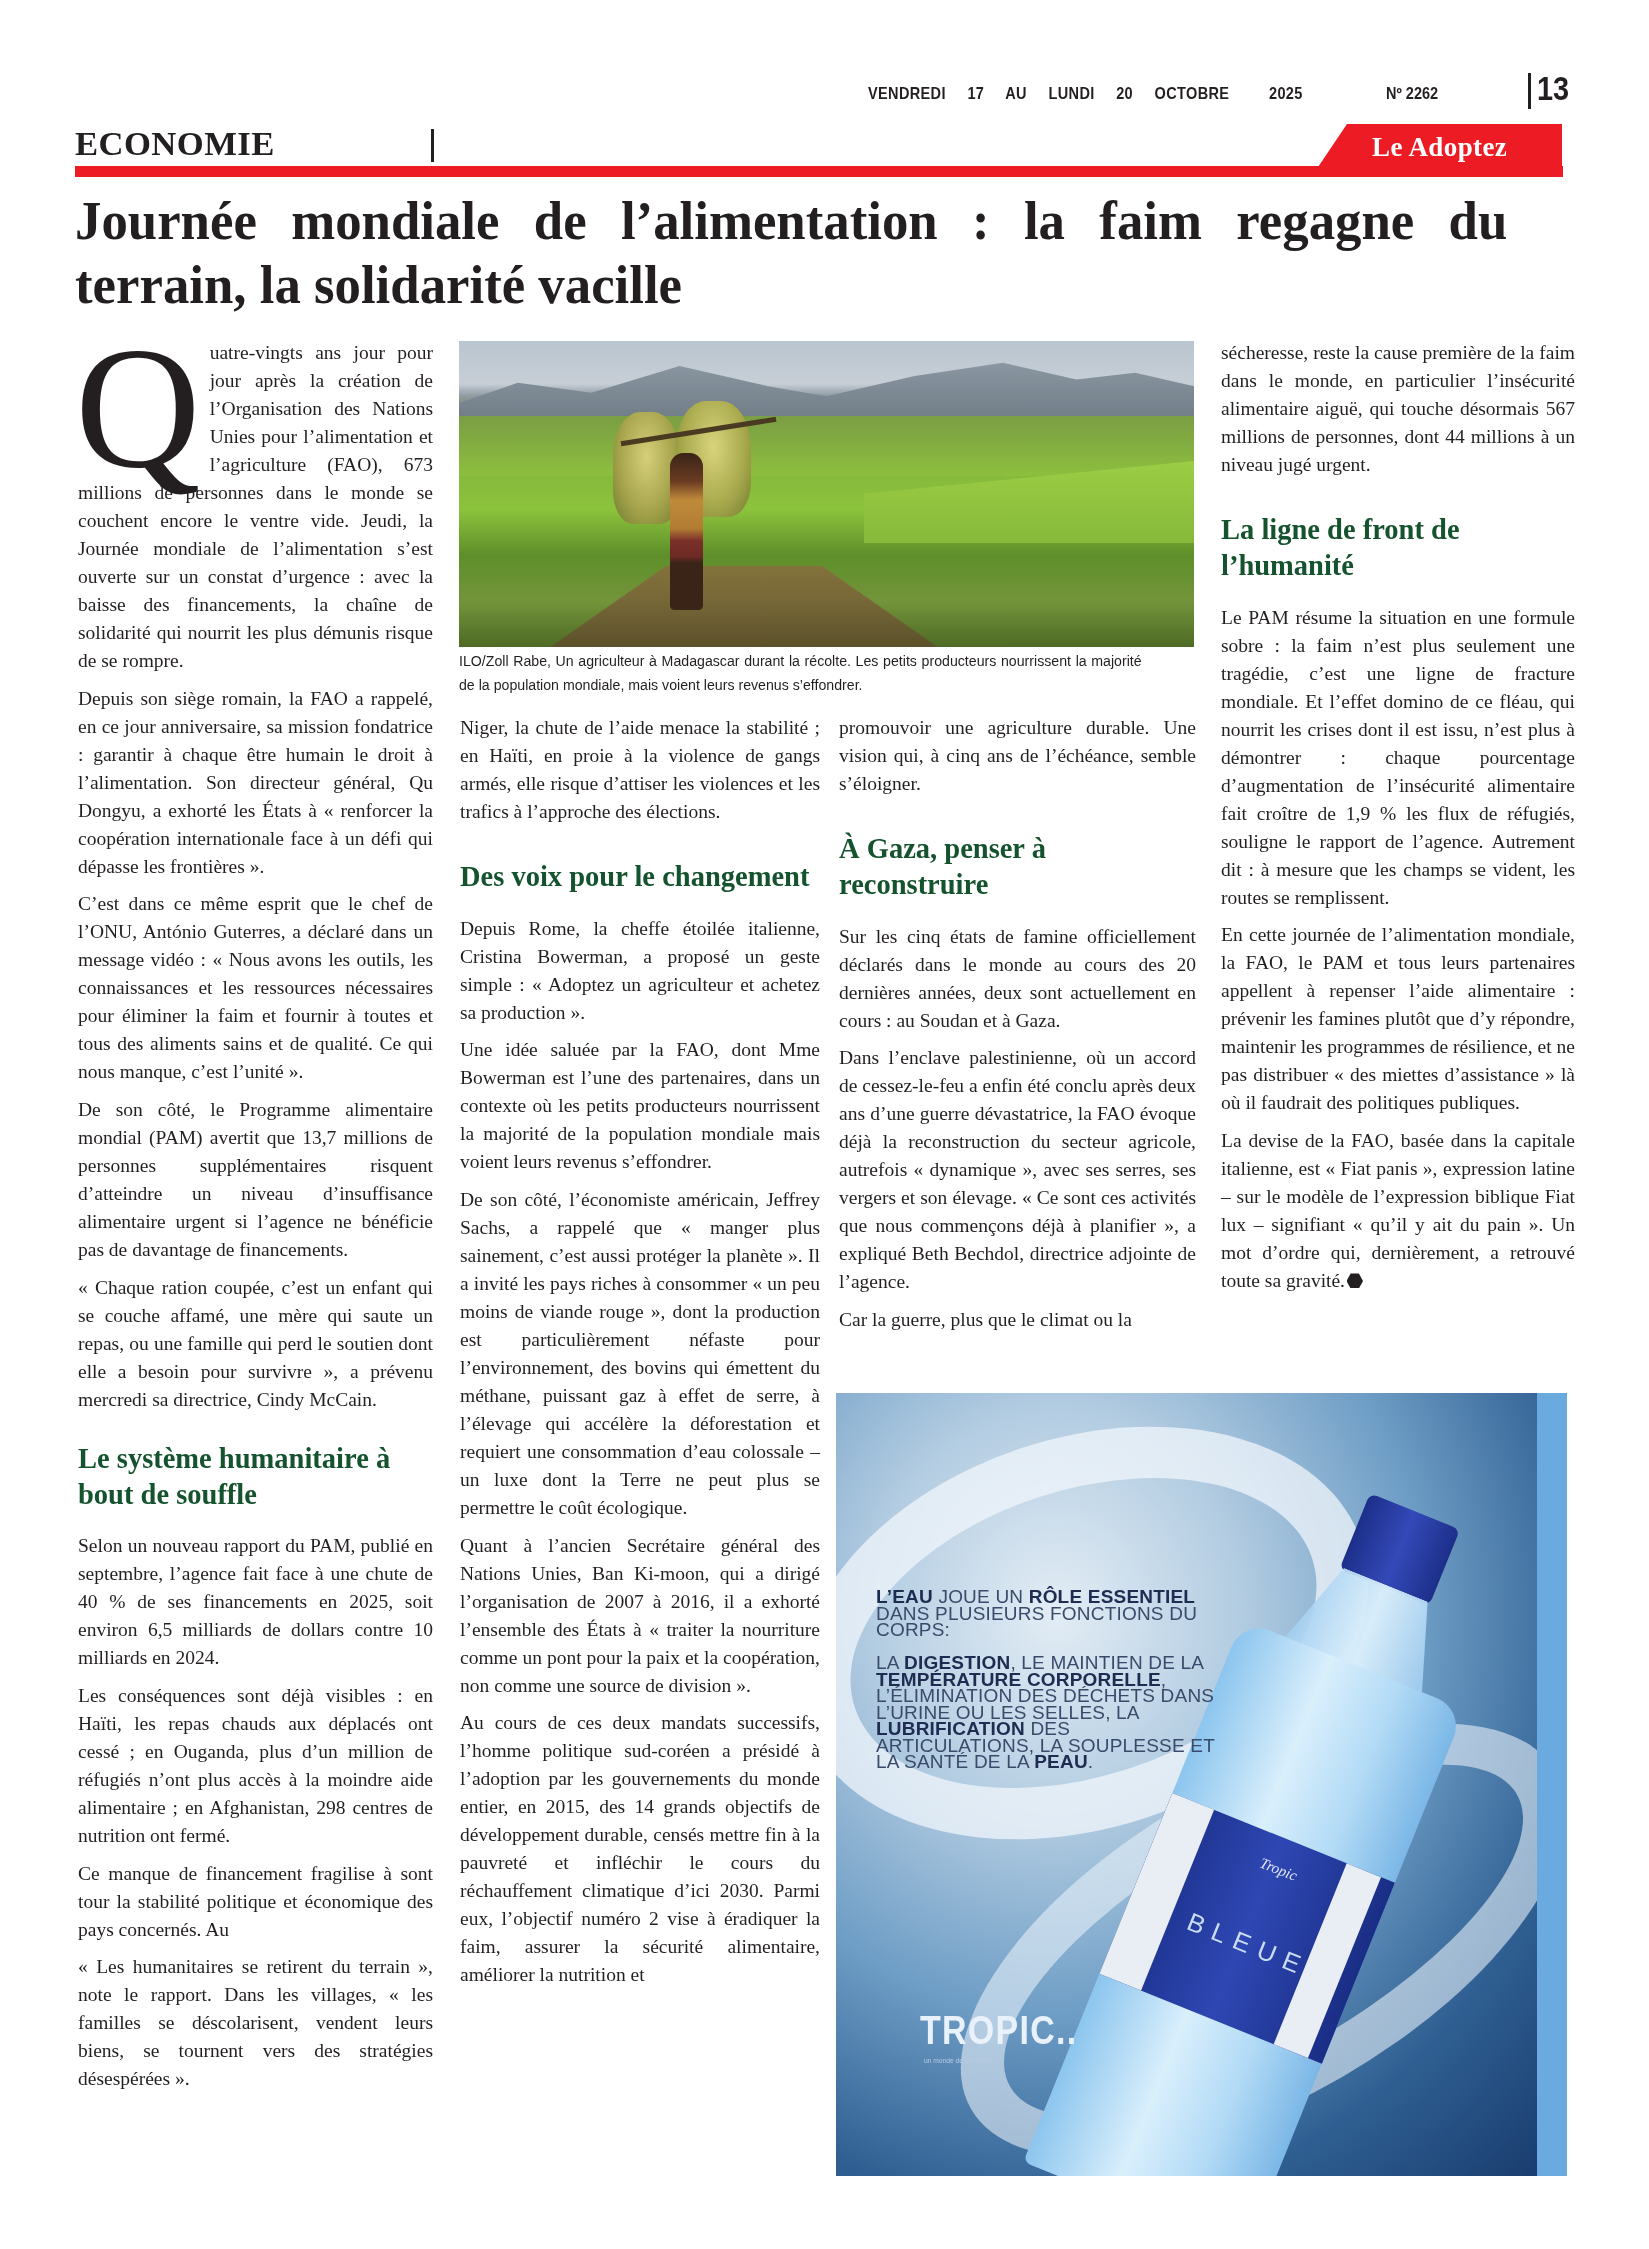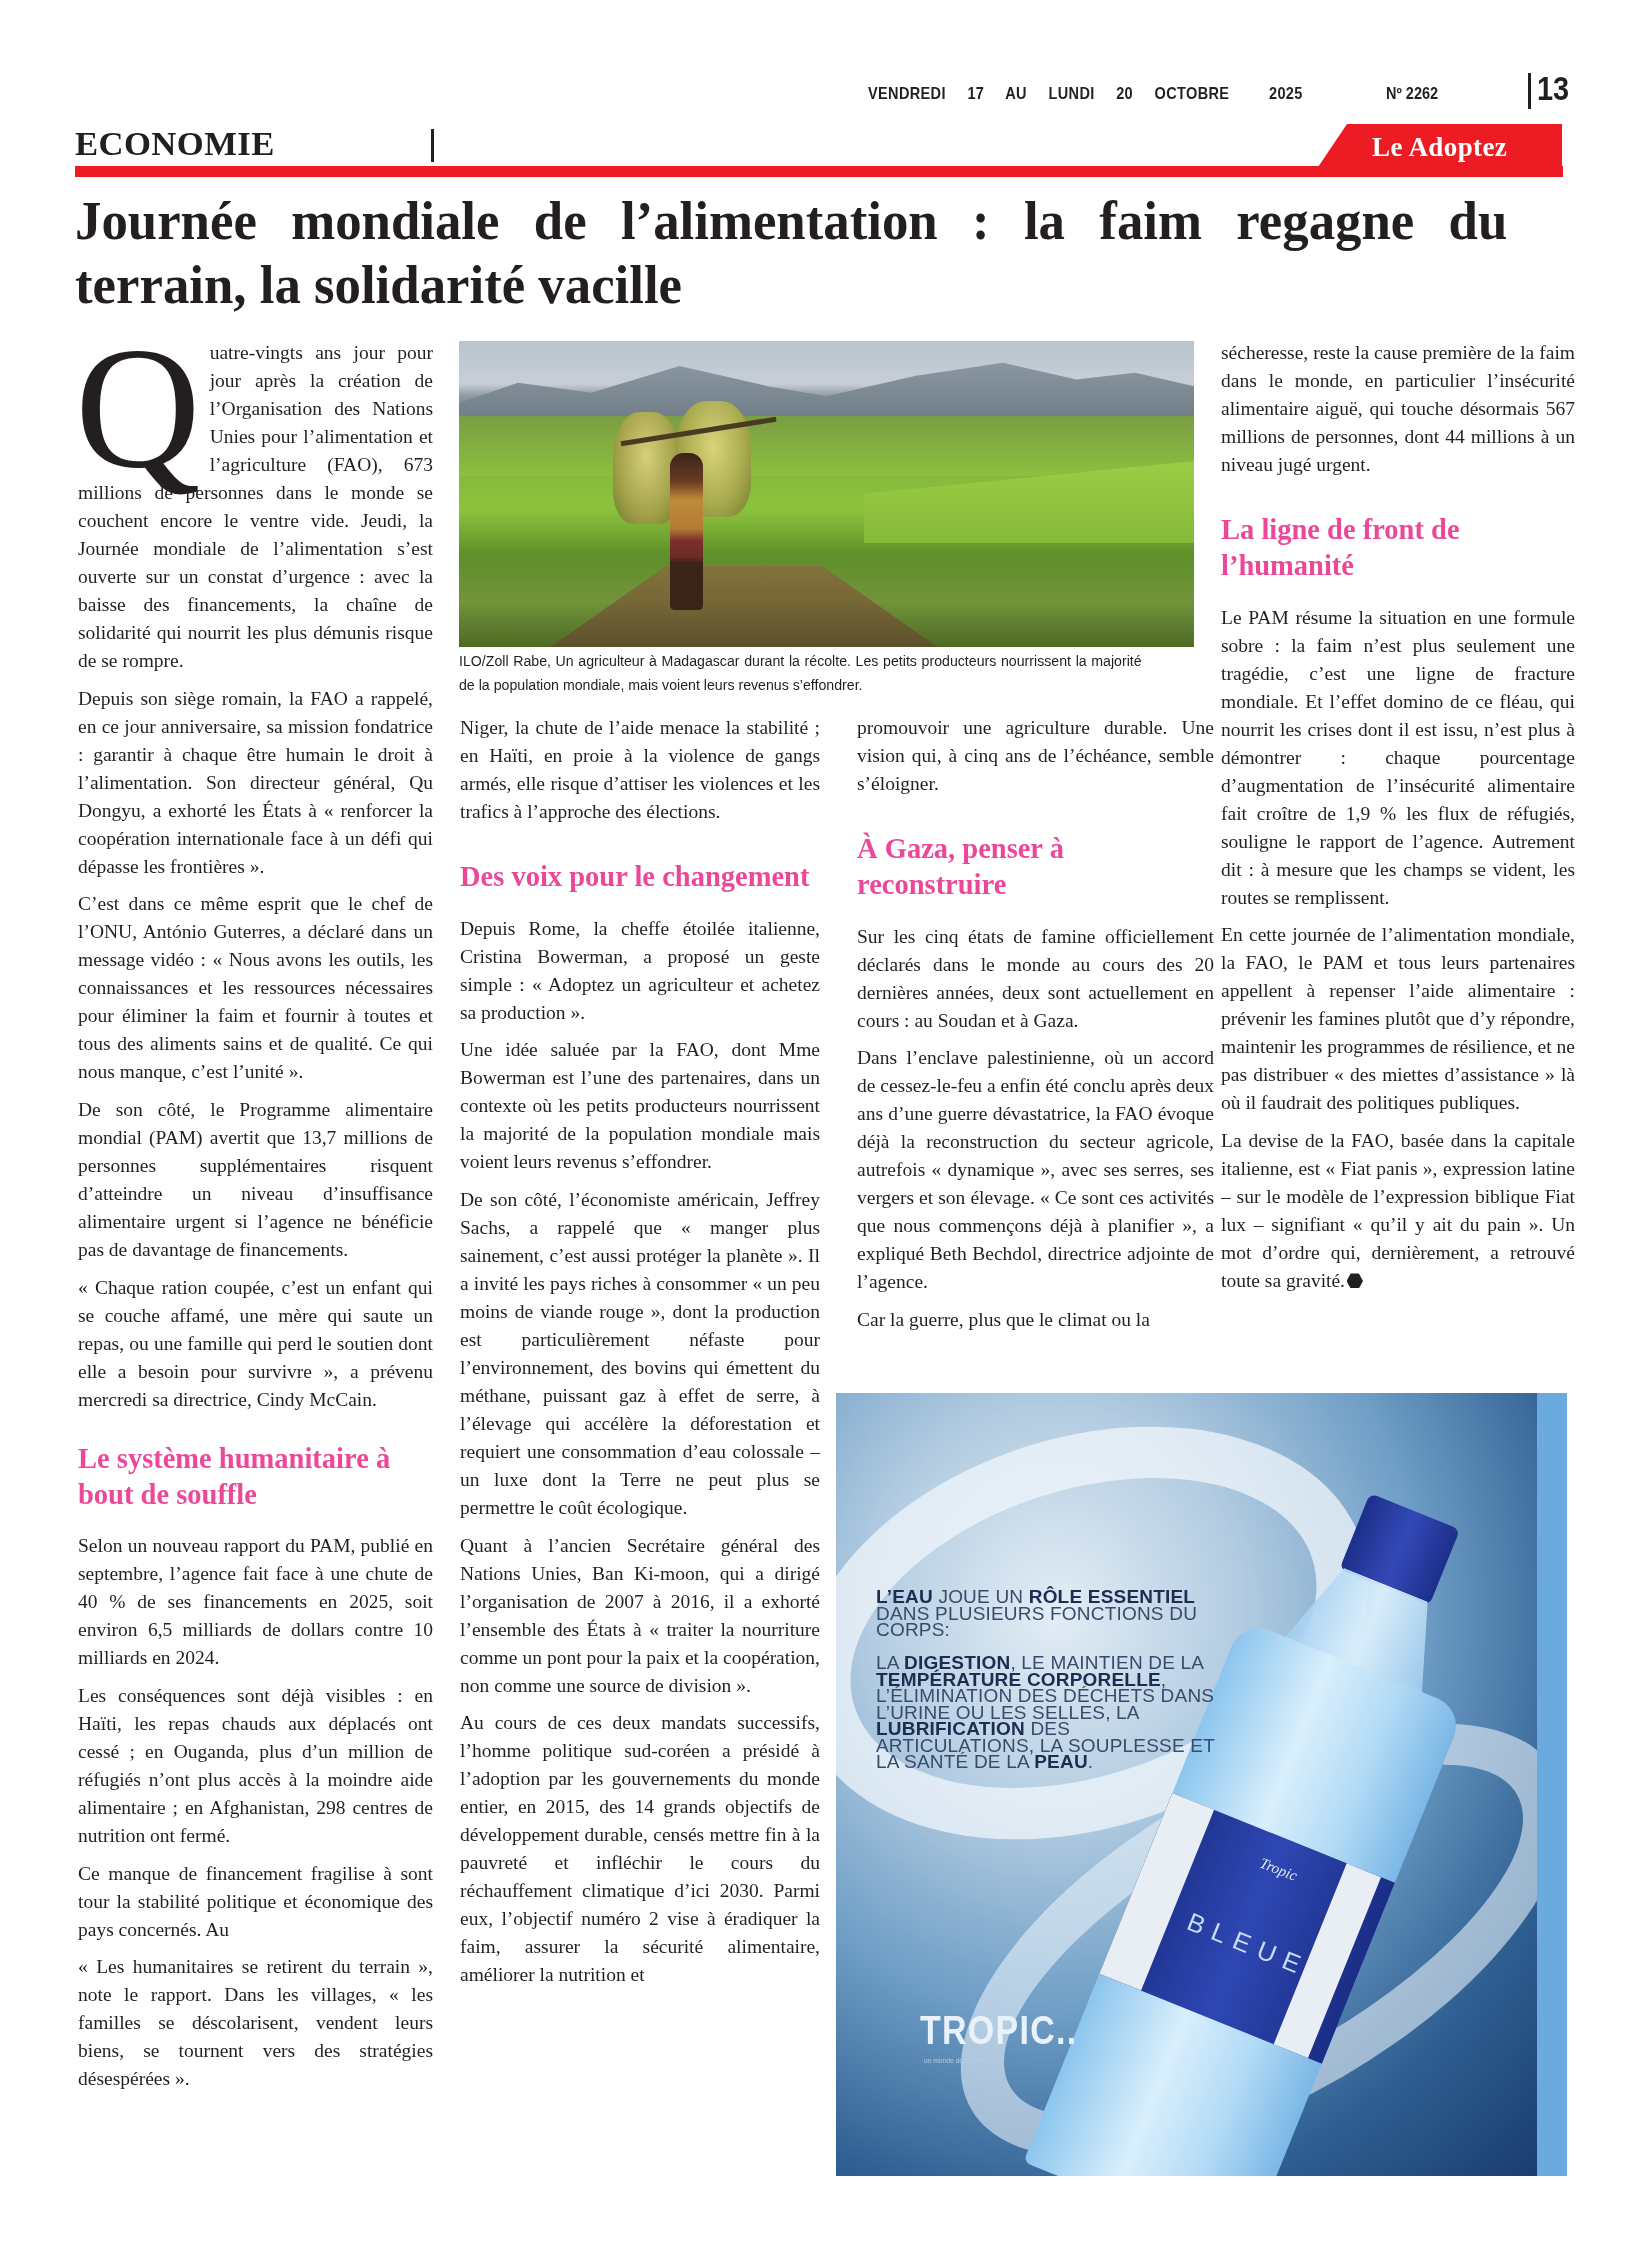--- a/index.html
+++ b/index.html
@@ -20,24 +20,24 @@
   .brand-name { position: absolute; top: 132px; left: 1372px; font-family: "Liberation Serif", serif; font-weight: bold; font-size: 27px; color: #ffffff; letter-spacing: 0.4px; }
 
   
   .headline { position: absolute; top: 189px; left: 75px; width: 1492px; font-family: "Liberation Serif", serif; font-weight: bold; font-size: 55px; line-height: 64px; text-align: justify; text-align-last: left; color: #231f20; transform: scaleX(0.96); transform-origin: left top; }
 
   
   .col { position: absolute; font-family: "Liberation Serif", "DejaVu Serif", serif; font-size: 19.5px; line-height: 28px; color: #231f20; text-align: justify; hyphens: none; }
   .col p { margin-bottom: 9.7px; }
   .col1 { left: 78px; top: 339px; width: 355px; }
   .col2 { left: 460px; top: 714px; width: 360px; }
-  .col3 { left: 839px; top: 714px; width: 357px; margin-left: 18px; }
+  .col3 { left: 839px; top: 714px; width: 357px; }
   .col4 { left: 1221px; top: 339px; width: 354px; }
 
-  .subhead { font-family: "Liberation Serif", serif; font-weight: bold; font-size: 28.5px; line-height: 36px; margin: 27px 0 19.5px 0; text-align: left; color: #ec4899; }
+  .subhead { font-family: "Liberation Serif", serif; font-weight: bold; font-size: 28.5px; line-height: 36px; margin: 27px 0 19.5px 0; text-align: left; color: #14532d; }
 
   .dropcap { float: left; font-family: "Liberation Serif", serif; font-size: 174px; line-height: 127px; margin: 4.5px 9px 0 -3px; height: 127px; color: #231f20; }
   .end-mark { display: inline-block; width: 16.5px; height: 15px; background: #231f20; clip-path: polygon(25% 0, 75% 0, 100% 50%, 75% 100%, 25% 100%, 0 50%); vertical-align: -1.5px; margin-left: 1.5px; }
 
   
   .photo { position: absolute; left: 459px; top: 341px; width: 735px; height: 306px; overflow: hidden; background: linear-gradient(180deg, #b9c5cf 0%, #c7ced6 14%, #8f9aa2 18%, #6d8a4f 24%, #7fb13b 34%, #8cc33c 55%, #5e8f2a 70%, #73943a 85%, #4e6a25 100%); }
   .photo .mountains { position: absolute; left: 0; top: 15px; width: 100%; height: 67px; background: linear-gradient(180deg, #8d99a4, #6f7c86); clip-path: polygon(0 70%, 8% 40%, 18% 55%, 30% 15%, 42% 45%, 50% 60%, 62% 30%, 74% 10%, 84% 35%, 92% 25%, 100% 45%, 100% 100%, 0 100%); }
   .photo .field-a { position: absolute; left: 0; top: 75px; width: 100%; height: 60px; background: linear-gradient(180deg, #7a9e44, #8dbf3e); }
   .photo .terrace { position: absolute; left: 405px; top: 120px; width: 330px; height: 82px; background: linear-gradient(180deg, #9ccd45, #86b93a); clip-path: polygon(0 40%, 100% 0, 100% 100%, 0 100%); }
   .photo .path { position: absolute; left: 90px; top: 225px; width: 390px; height: 82px; background: linear-gradient(180deg, #8a6a3e, #5f4a2c); clip-path: polygon(30% 0, 70% 0, 100% 100%, 0 100%); opacity: 0.8; }

